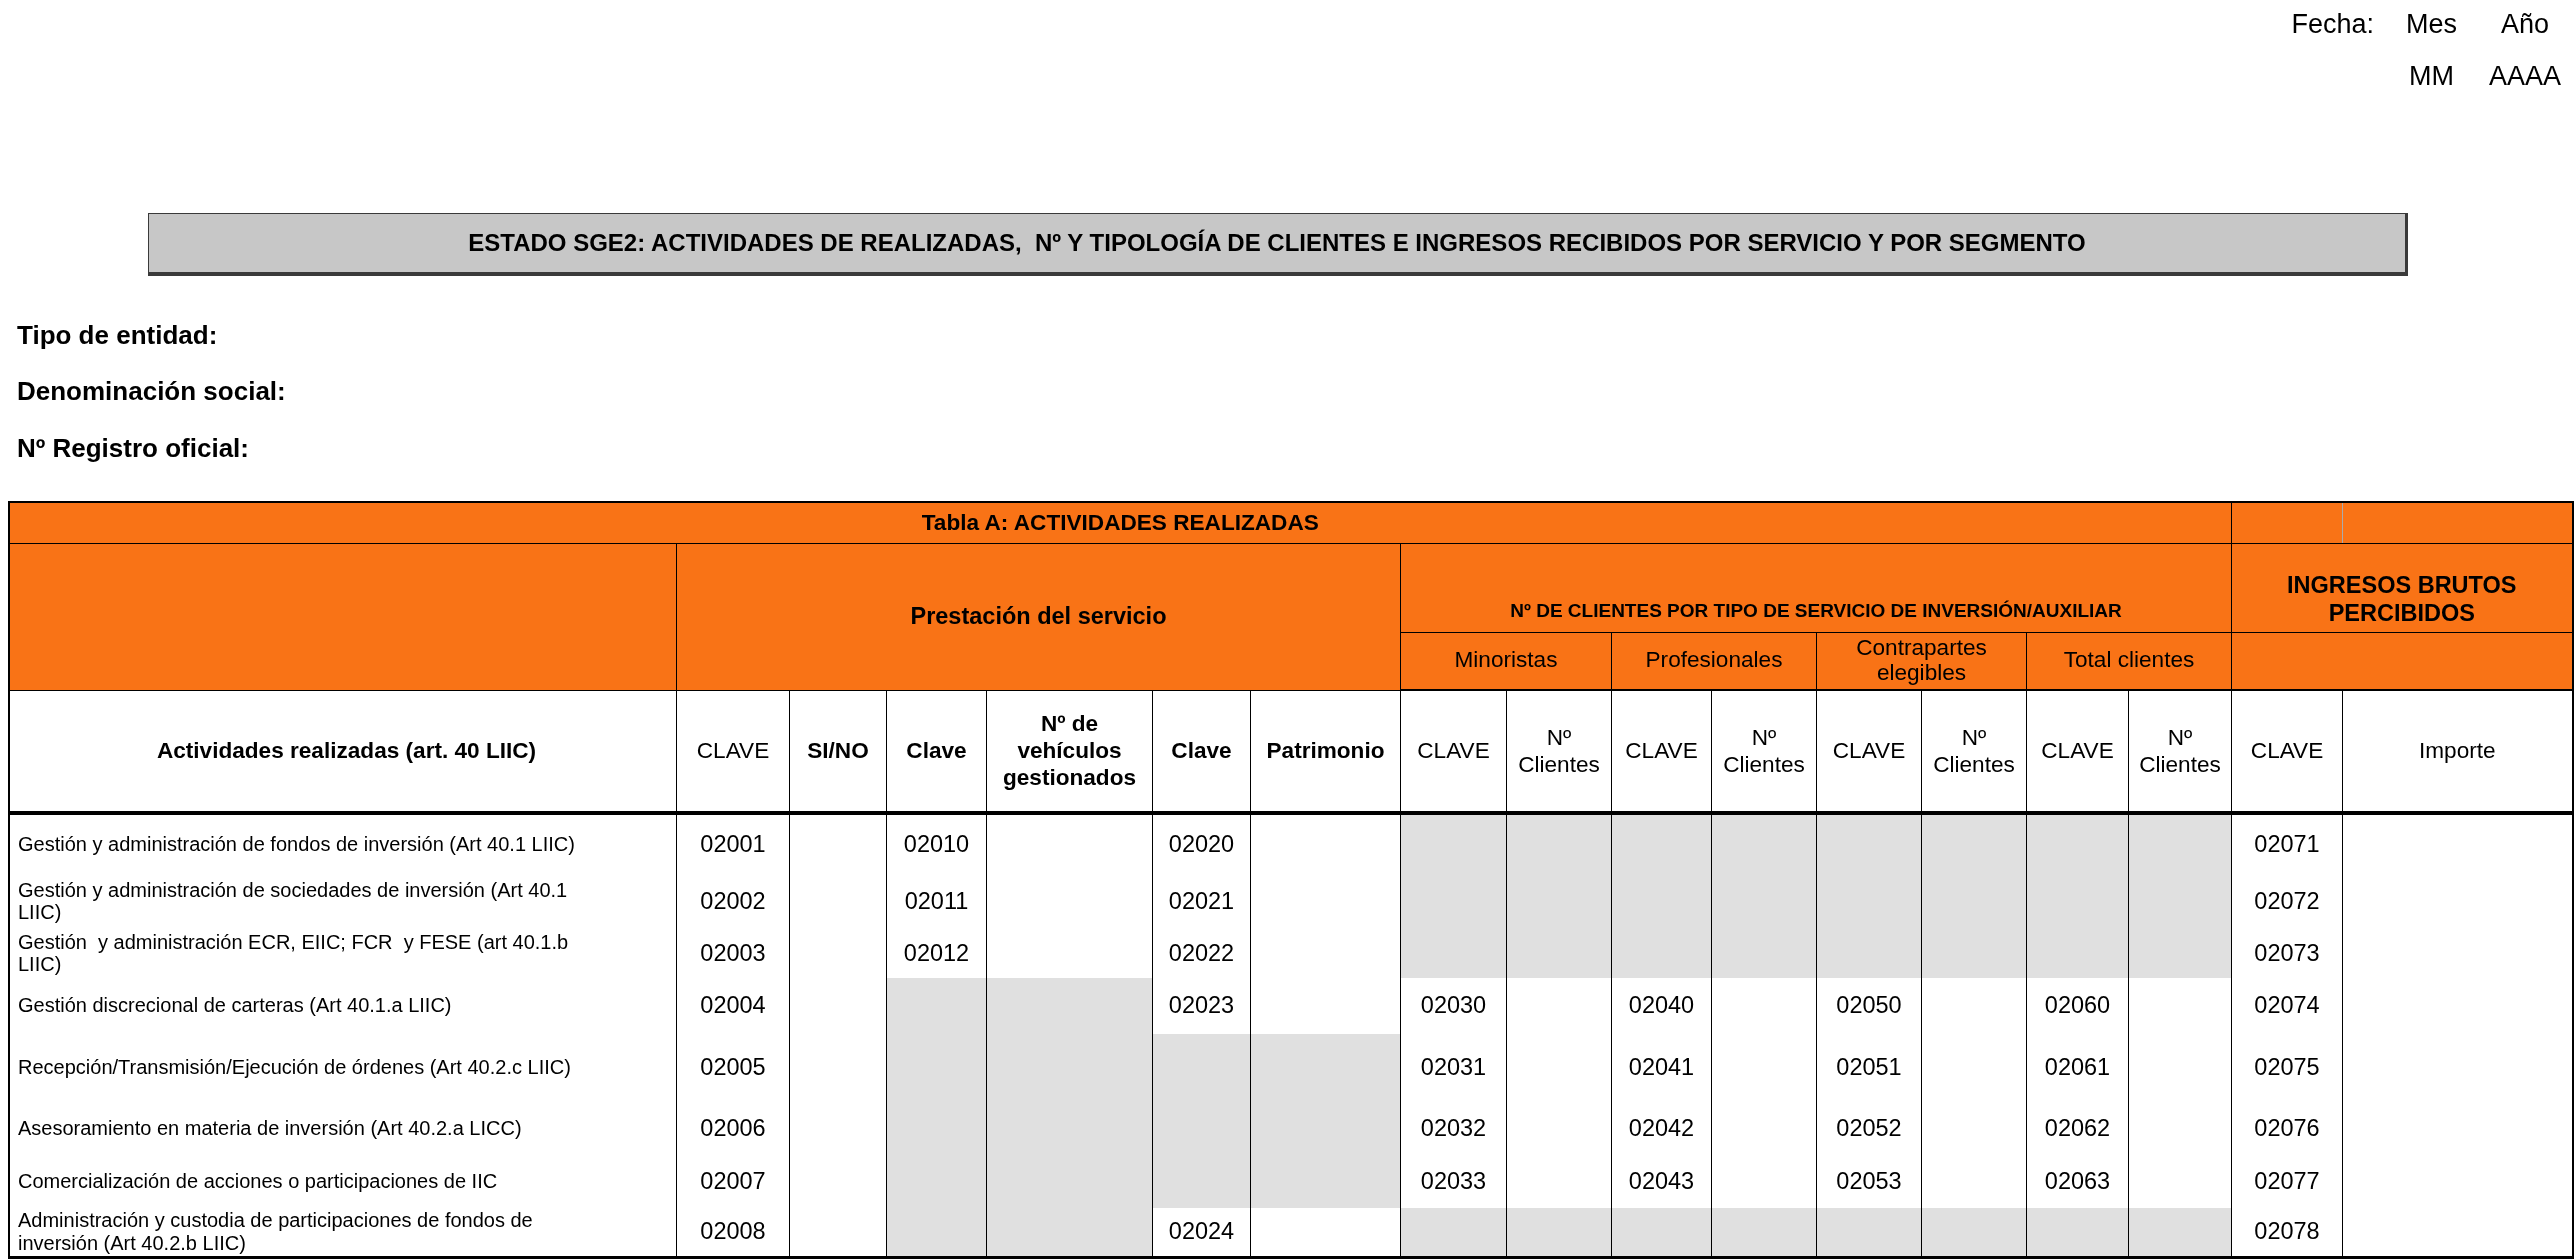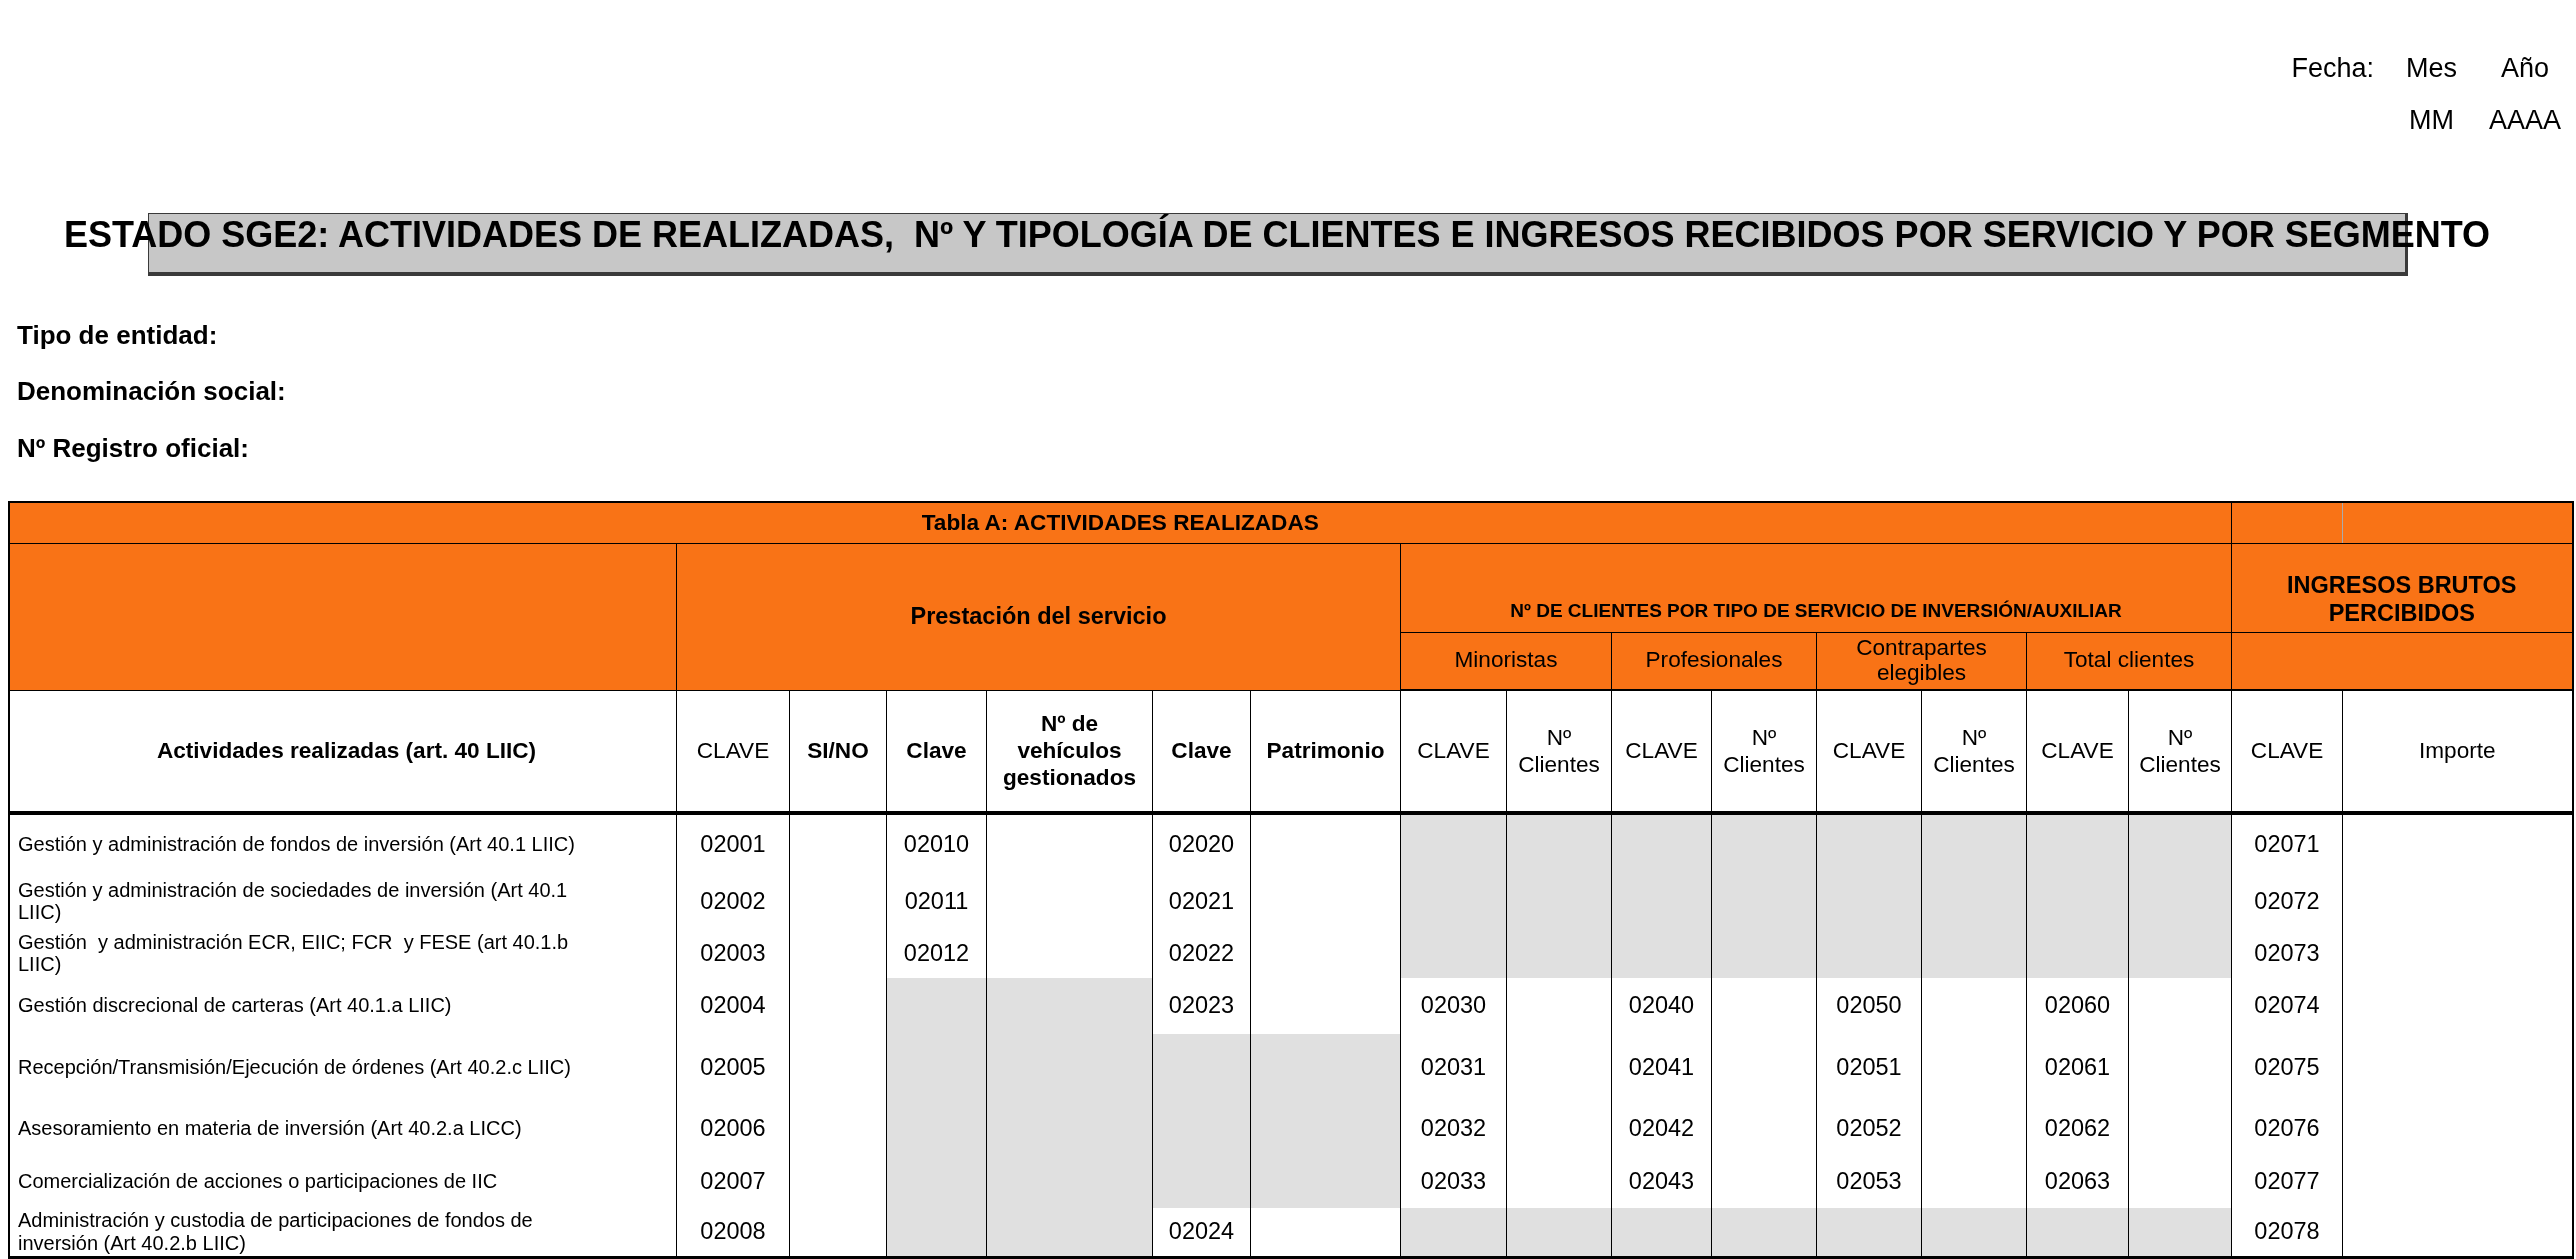--- a/index.html
+++ b/index.html
@@ -6,30 +6,30 @@
   body{
     width:2576px;height:1259px;position:relative;overflow:hidden;
     background:#ffffff;color:#000;
     font-family:"Liberation Sans","DejaVu Sans",sans-serif;
   }
   
   .fecha-block{
     position:absolute;top:9.4px;right:15px;
     display:grid;grid-template-columns:auto auto auto;
     column-gap:32px;row-gap:21px;
-    font-size:27px;text-align:center;margin-top:44px;
+    font-size:27px;text-align:center;
   }
   .fecha-block .lbl{white-space:pre;}
   
   .title-bar{
     position:absolute;left:148px;top:213px;width:2256px;height:58px;
     background:#c7c7c7;
     border:1.9px solid #3a3a3a;border-bottom-width:4.7px;border-right-width:3.8px;
-    display:flex;justify-content:center;
-    font-weight:bold;font-size:36px;white-space:pre;
+    display:flex;align-items:center;justify-content:center;
+    font-weight:bold;font-size:24px;white-space:pre;
   }
   
   .entity-label{position:absolute;left:17px;font-weight:bold;font-size:26px;white-space:pre;}
   .entity-label.l0{top:320px}
   .entity-label.l1{top:376px}
   .entity-label.l2{top:433px}
   
   table.sge2{
     position:absolute;left:7.5px;top:501px;width:2565px;
     border-collapse:collapse;table-layout:fixed;

